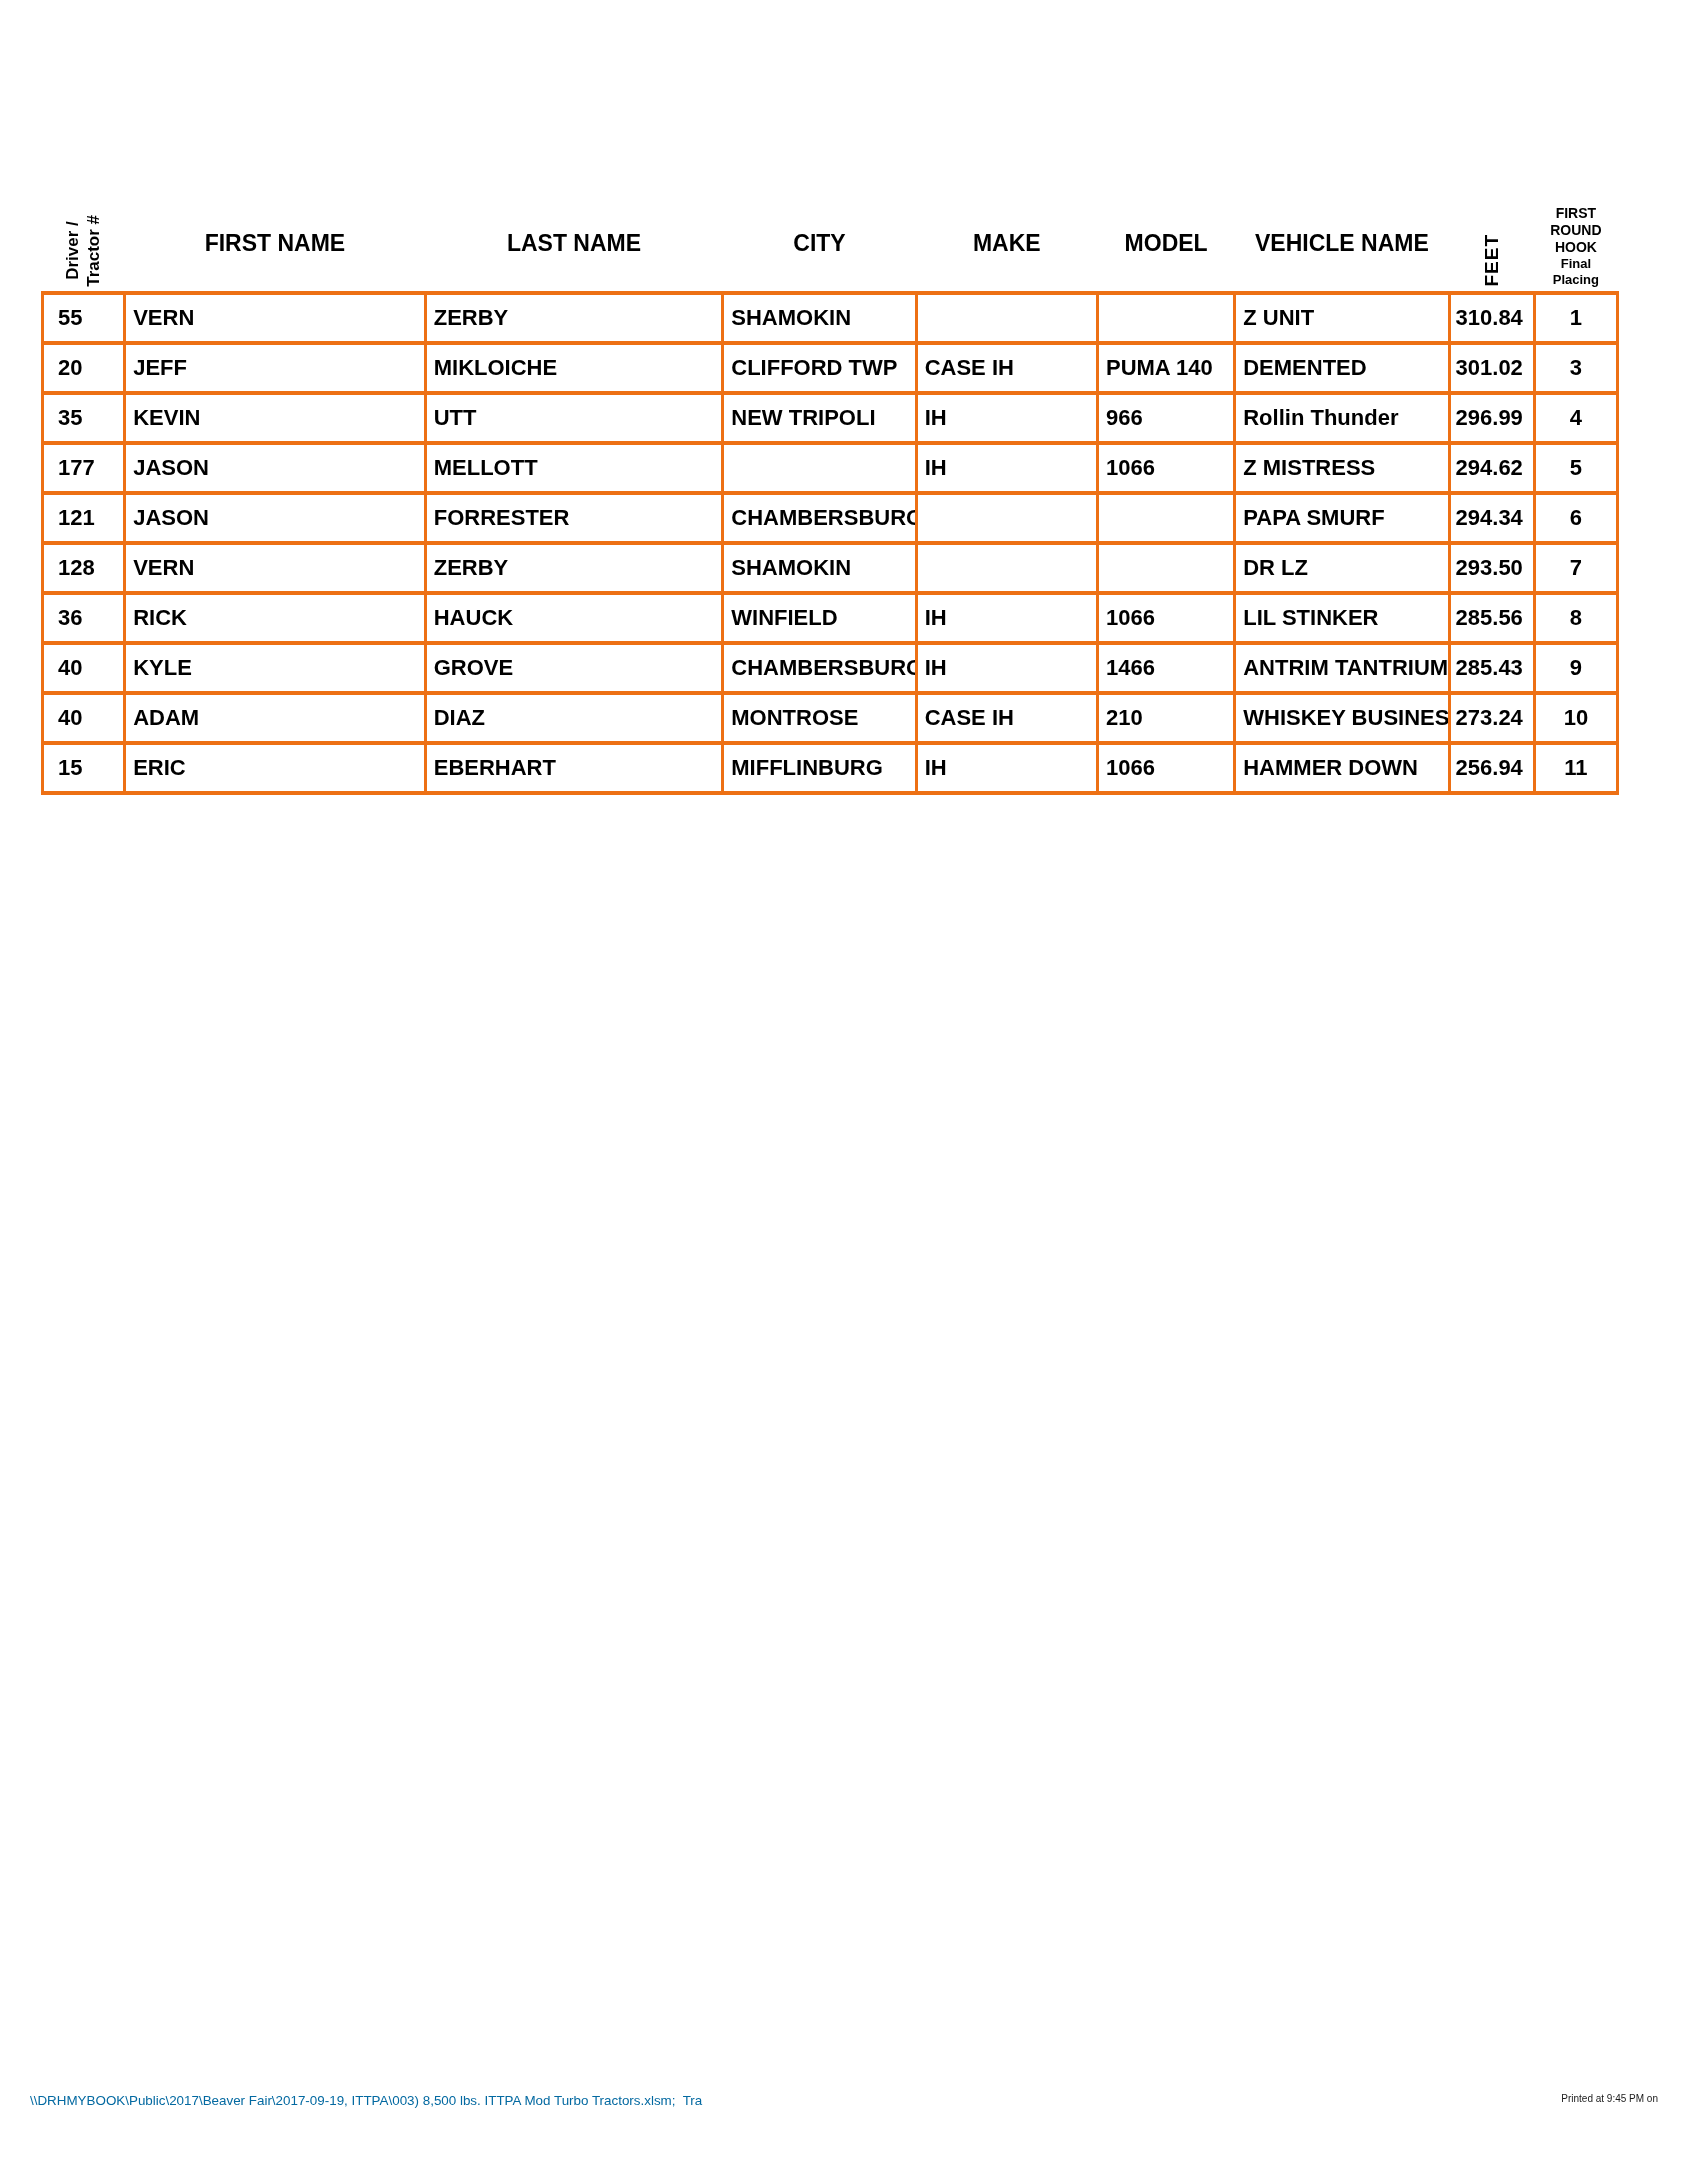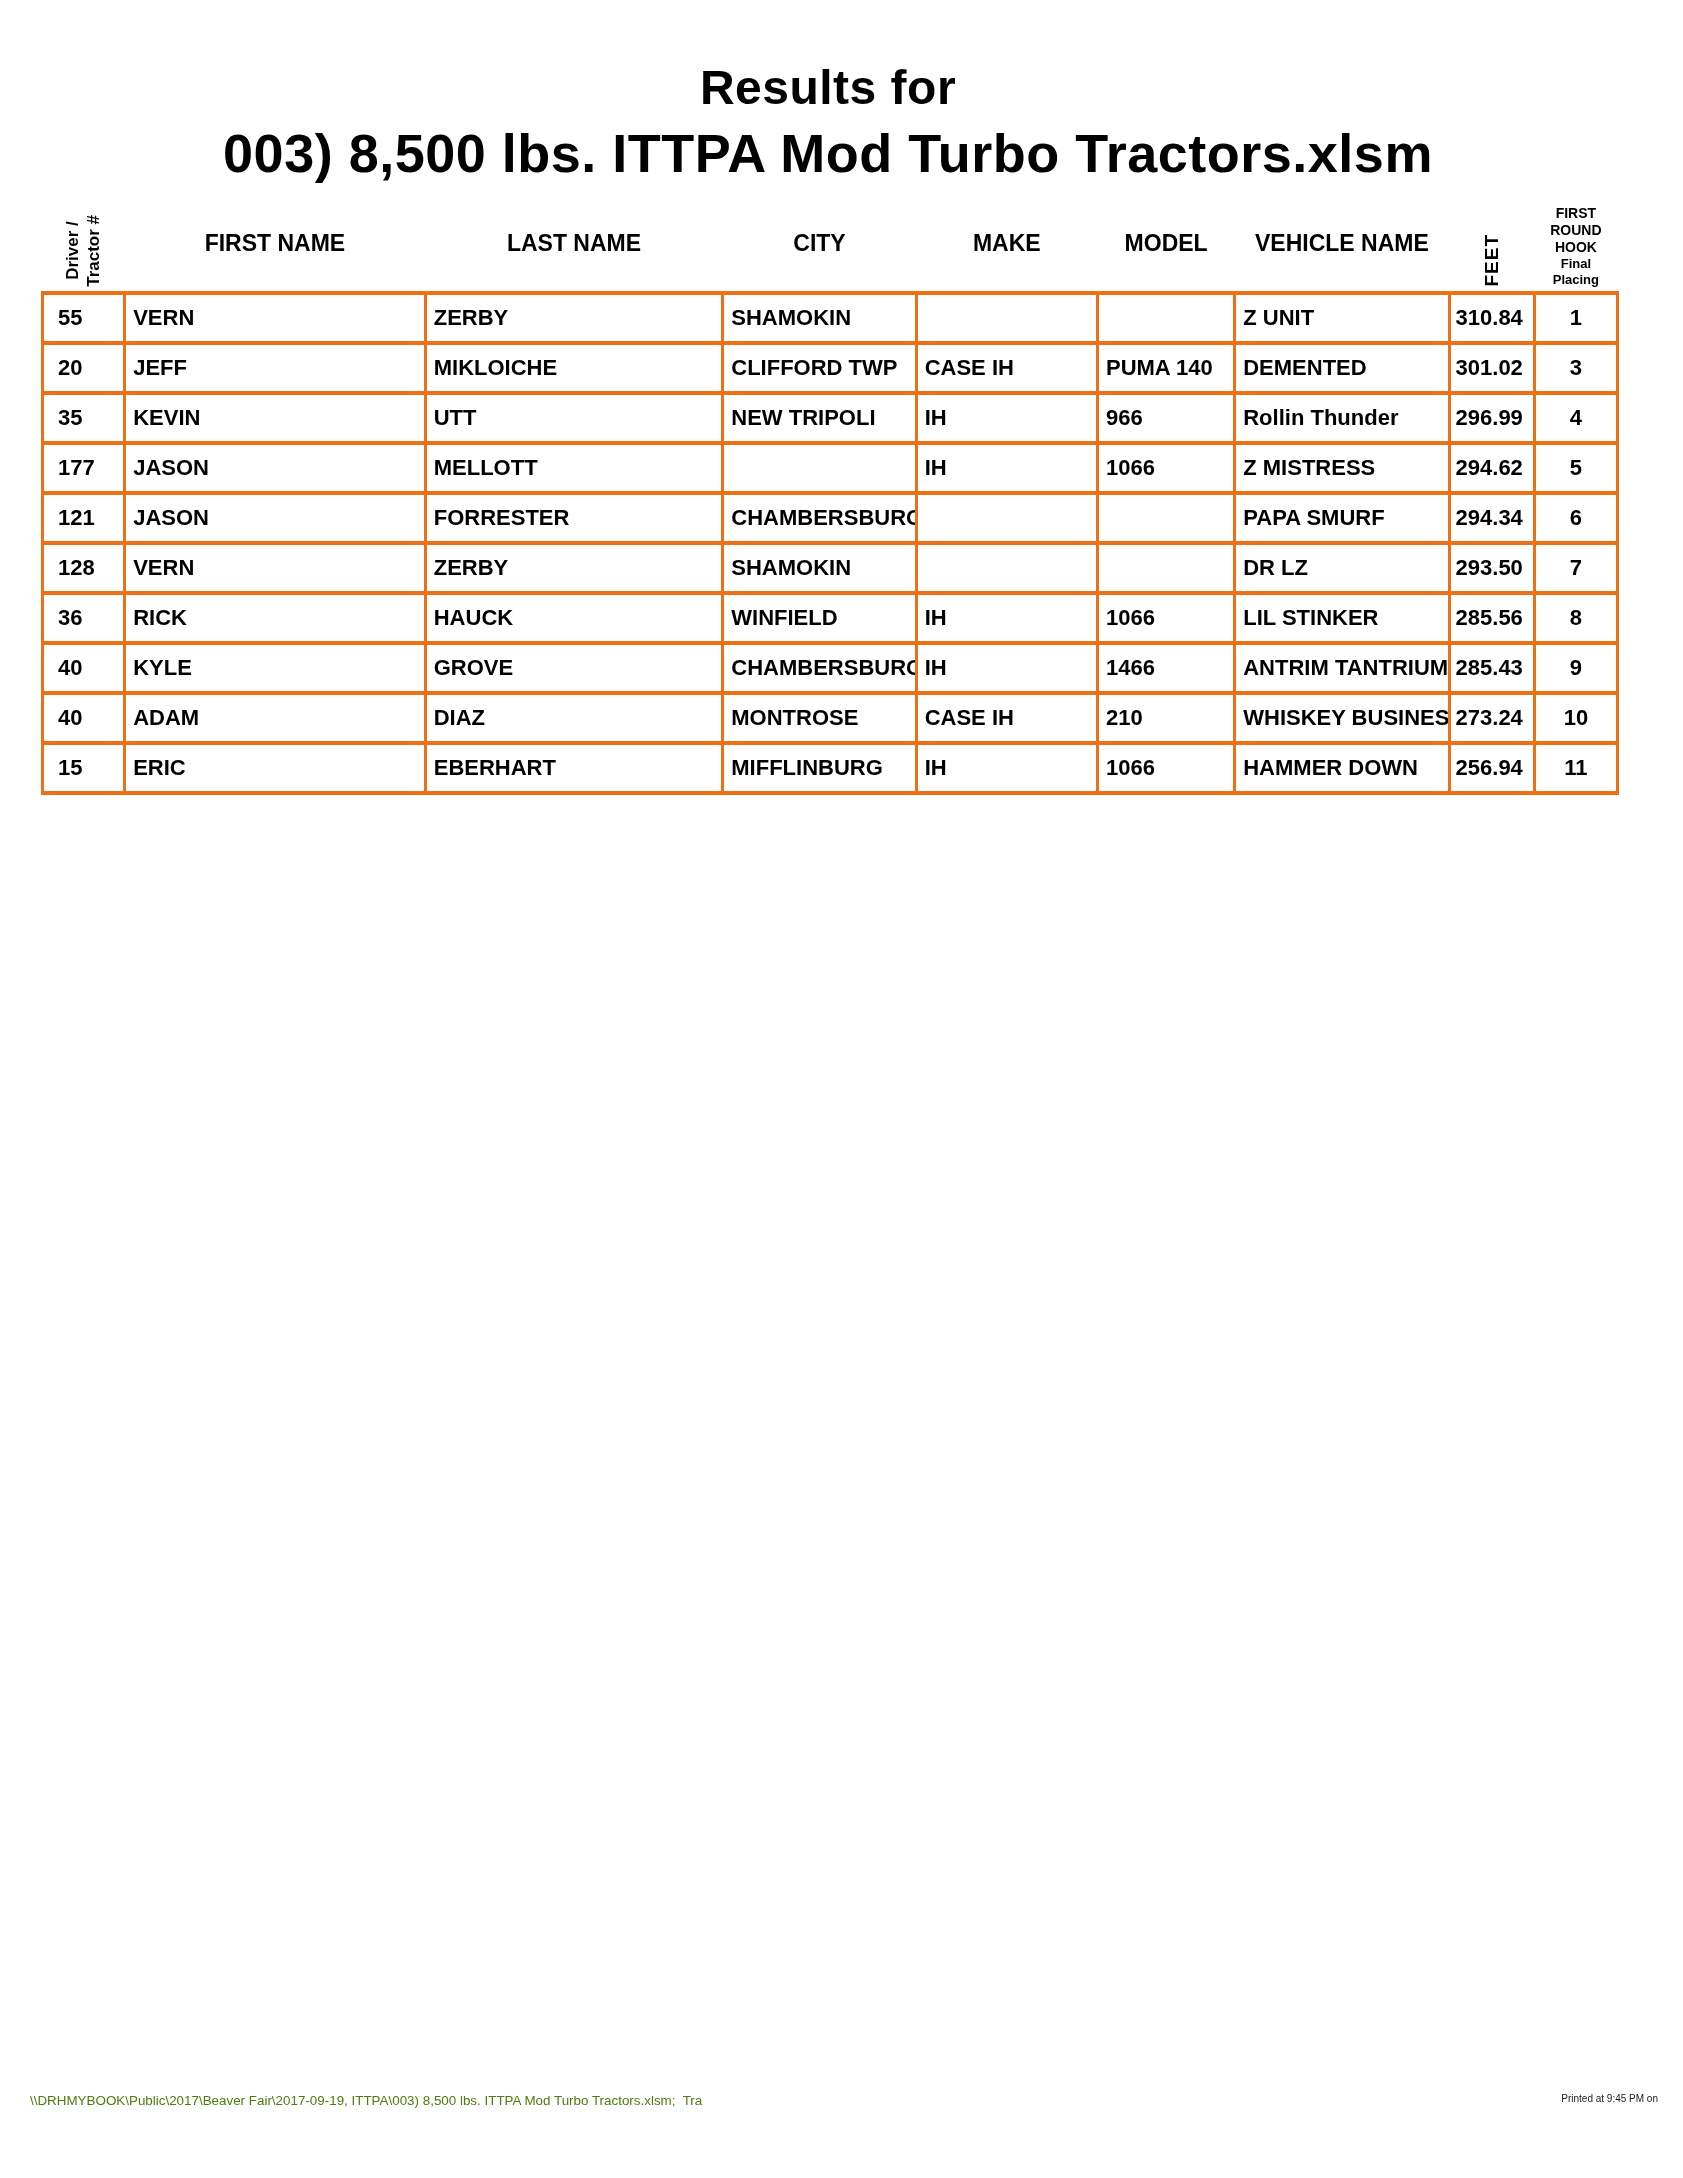--- a/index.html
+++ b/index.html
@@ -71,41 +71,37 @@
   td.c-tractor { padding-left: 14px; text-align: left; }
   td.c-first, td.c-last, td.c-city, td.c-make, td.c-model, td.c-vehicle { padding-left: 7px; text-align: left; }
   td.c-feet { padding-right: 5px; text-align: center; }
   td.c-place { text-align: center; }
 
   .footer-left {
     position: absolute;
     left: 30px;
     top: 2093px;
     font-size: 13.4px;
-    color: #4d7c0f;
+    color: #0369a1;
     white-space: pre;
   }
   .footer-right {
     position: absolute;
     right: 25px;
     top: 2093px;
     font-size: 10px;
     color: #1a1a1a;
     white-space: pre;
   }
 </style>
 </head>
 <body>
 
 <div class="page">
 
-  <div class="title">
-    <div class="t1">Results for</div>
-    <div class="t2">003) 8,500 lbs. ITTPA Mod Turbo Tractors.xlsm</div>
-  </div>
 
   <table class="results">
     <colgroup>
       <col style="width:82px">
       <col style="width:300px">
       <col style="width:297px">
       <col style="width:193px">
       <col style="width:181px">
       <col style="width:137px">
       <col style="width:214px">

